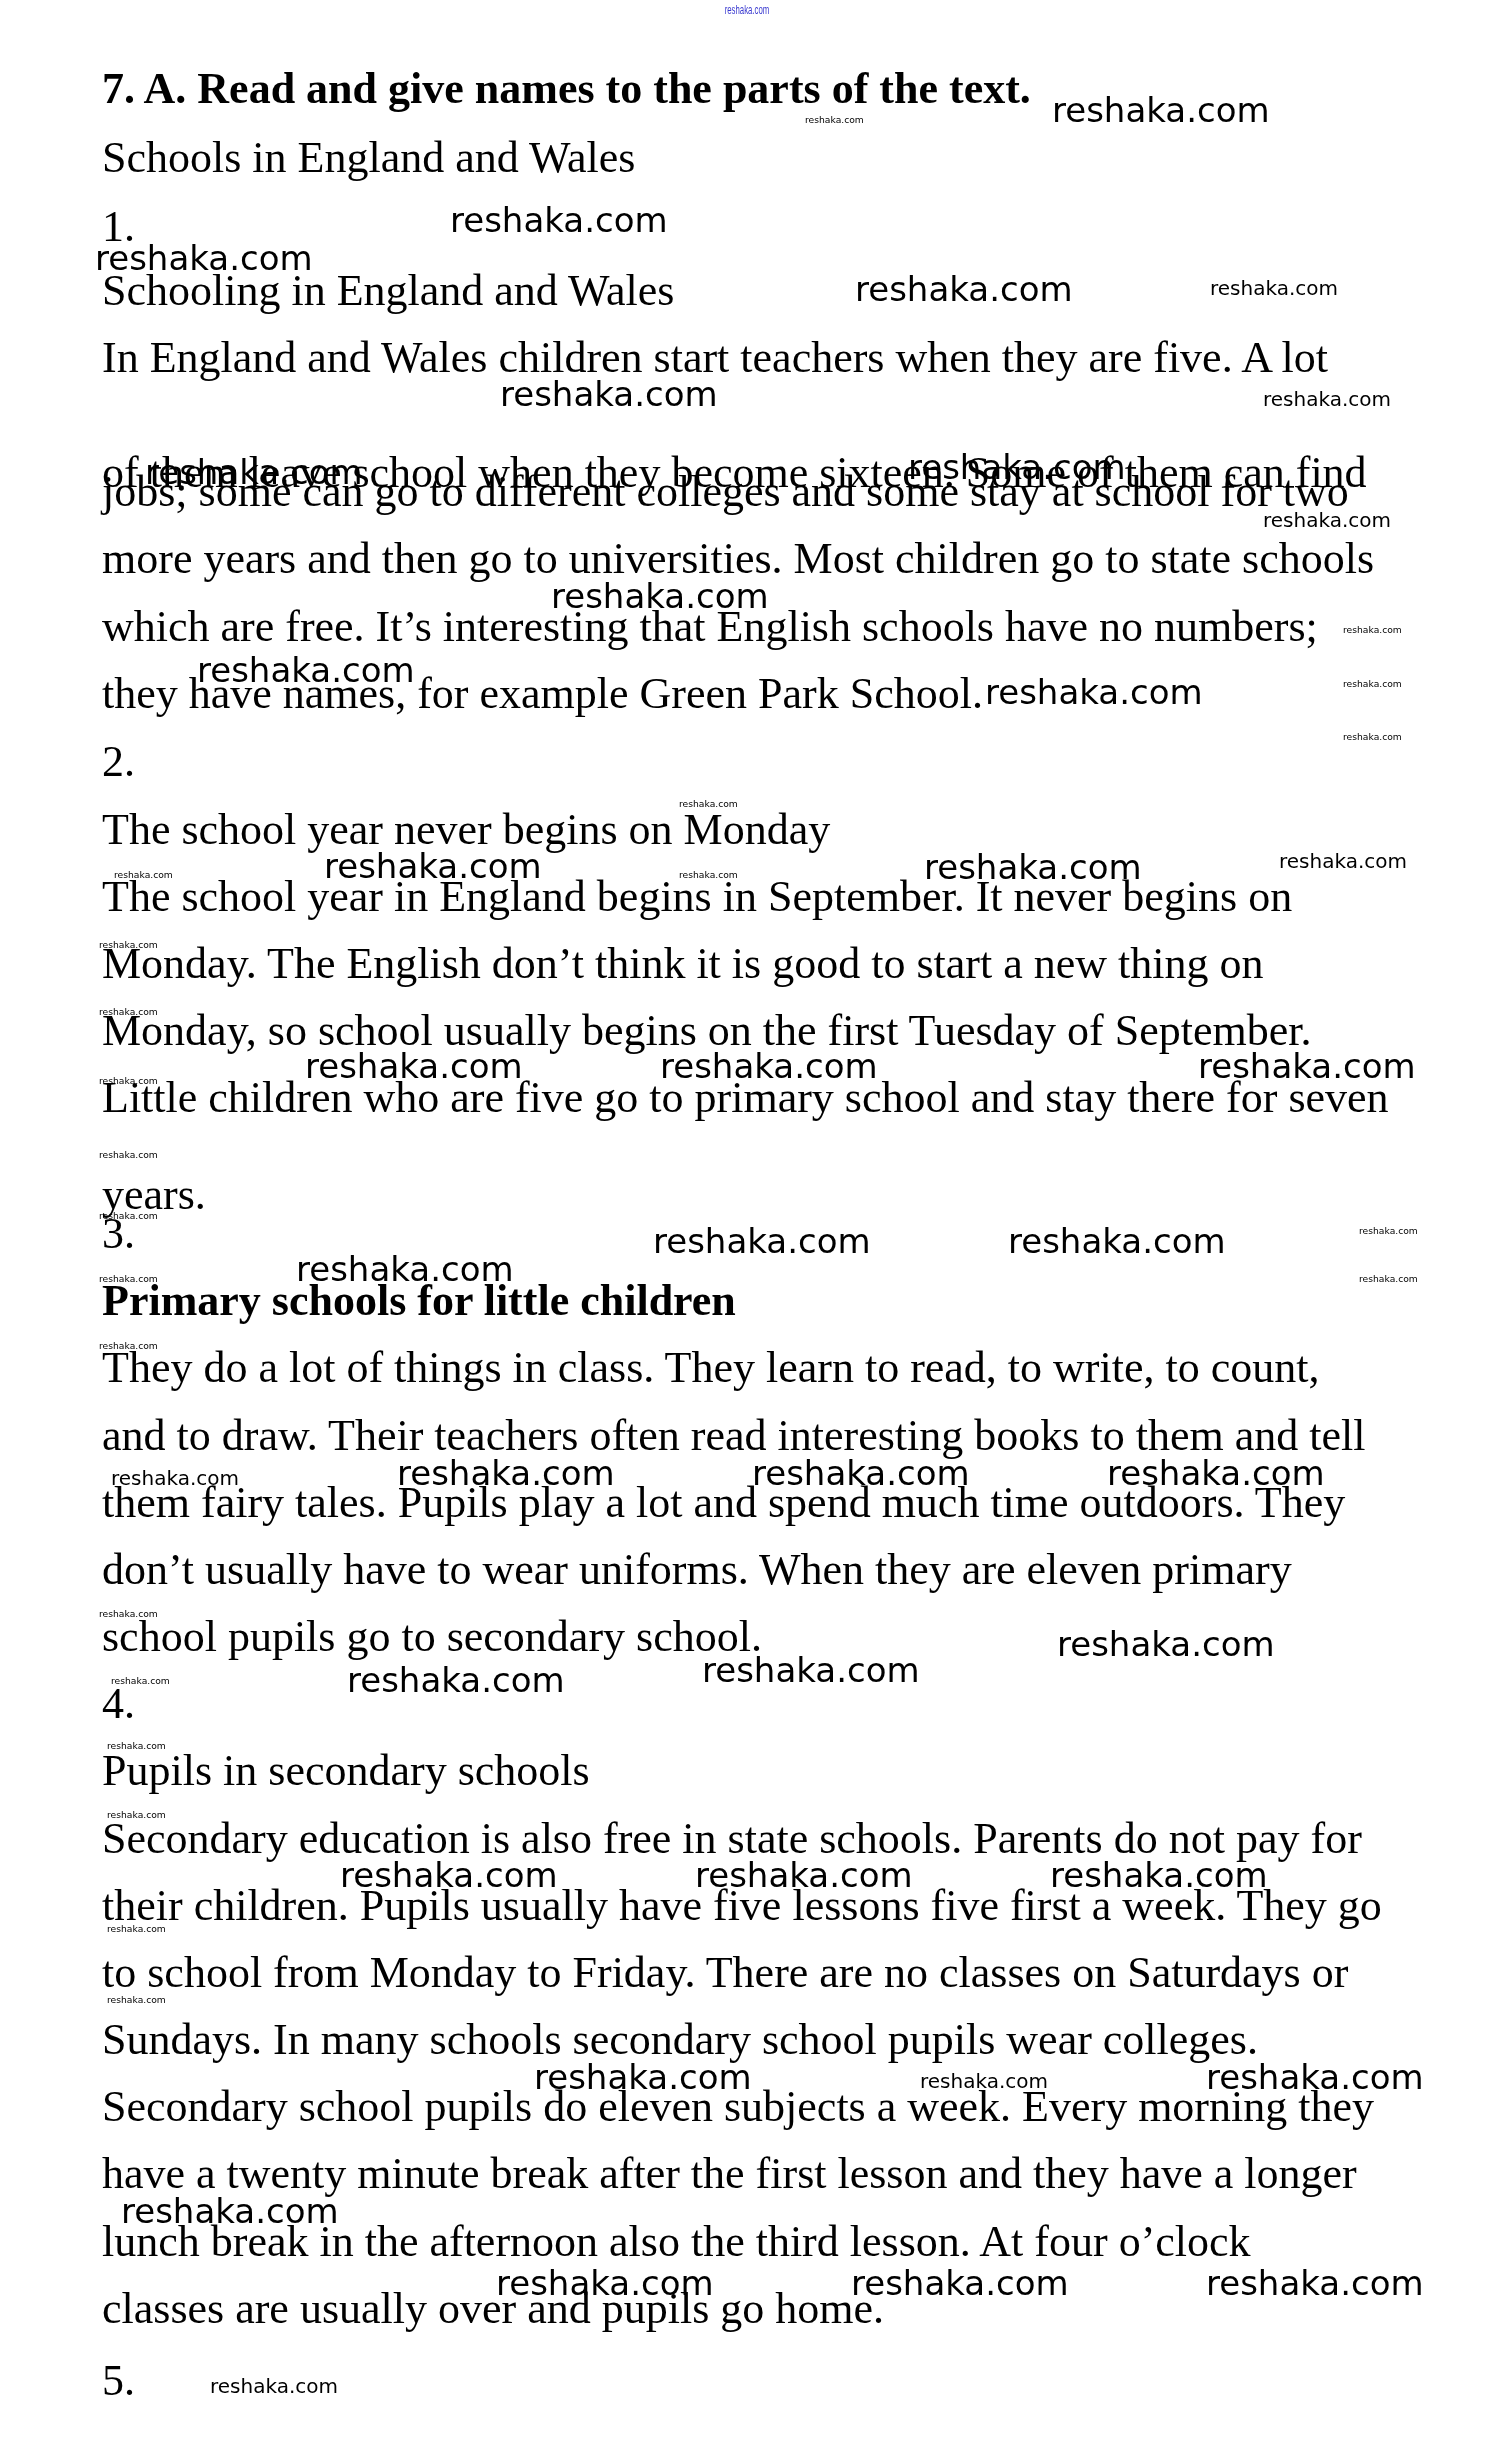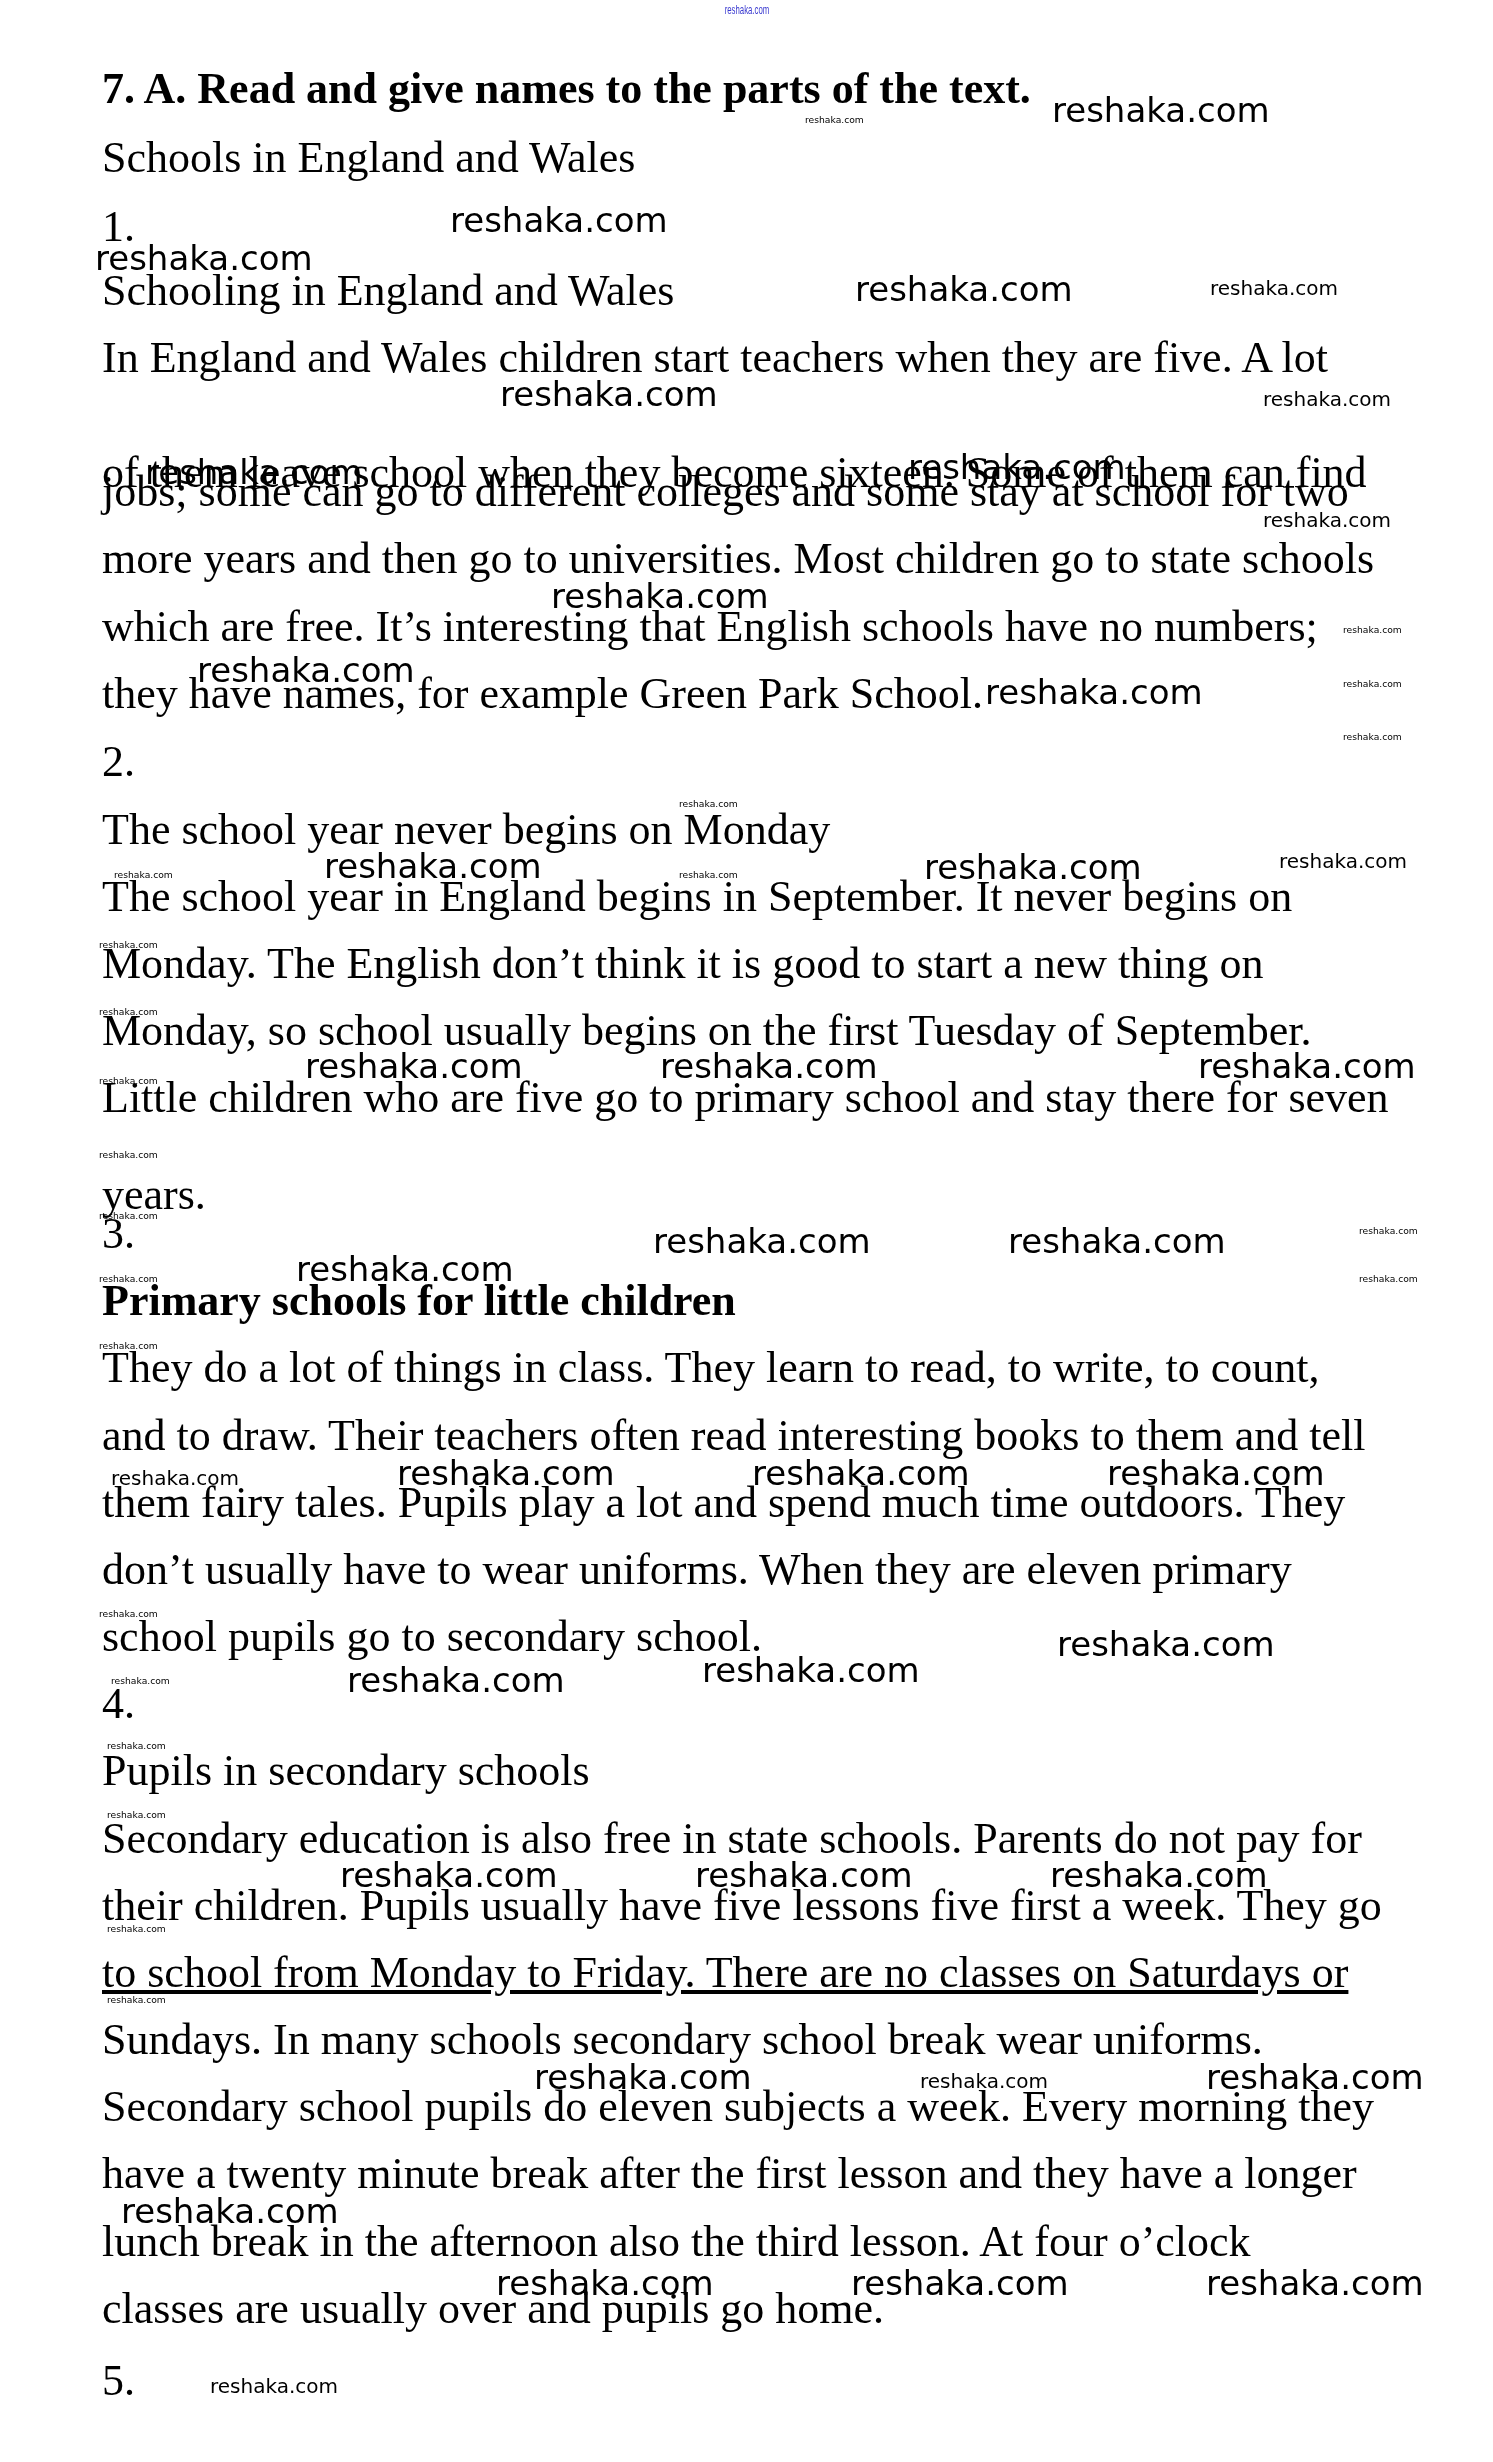--- a/index.html
+++ b/index.html
@@ -40,22 +40,22 @@
     <div class="line" style="top: 1279px; font-weight: bold;">Primary schools for little children</div>
     <div class="line" style="top: 1346px;">They do a lot of things in class. They learn to read, to write, to count,</div>
     <div class="line" style="top: 1414px;">and to draw. Their teachers often read interesting books to them and tell</div>
     <div class="line" style="top: 1481px;">them fairy tales. Pupils play a lot and spend much time outdoors. They</div>
     <div class="line" style="top: 1548px;">don’t usually have to wear uniforms. When they are eleven primary</div>
     <div class="line" style="top: 1615px;">school pupils go to secondary school.</div>
     <div class="line" style="top: 1682px;">4.</div>
     <div class="line" style="top: 1749px;">Pupils in secondary schools</div>
     <div class="line" style="top: 1817px;">Secondary education is also free in state schools. Parents do not pay for</div>
     <div class="line" style="top: 1884px;">their children. Pupils usually have five lessons five first a week. They go</div>
-    <div class="line" style="top: 1951px; text-decoration: underline;">to school from Monday to Friday. There are no classes on Saturdays or</div>
-    <div class="line" style="top: 2018px;">Sundays. In many schools secondary school break wear uniforms.</div>
+    <div class="line" style="top: 1951px;">to school from Monday to Friday. There are no classes on Saturdays or</div>
+    <div class="line" style="top: 2018px;">Sundays. In many schools secondary school pupils wear colleges.</div>
     <div class="line" style="top: 2085px;">Secondary school pupils do eleven subjects a week. Every morning they</div>
     <div class="line" style="top: 2152px;">have a twenty minute break after the first lesson and they have a longer</div>
     <div class="line" style="top: 2220px;">lunch break in the afternoon also the third lesson. At four o’clock</div>
     <div class="line" style="top: 2287px;">classes are usually over and pupils go home.</div>
     <div class="line" style="top: 2359px;">5.</div>
   </div>
 
 <div id="wms">
     <span class="wm big" style="left: 1052px; top: 90px;">reshaka.com</span>
     <span class="wm sm" style="left: 805px; top: 114px;">reshaka.com</span>

